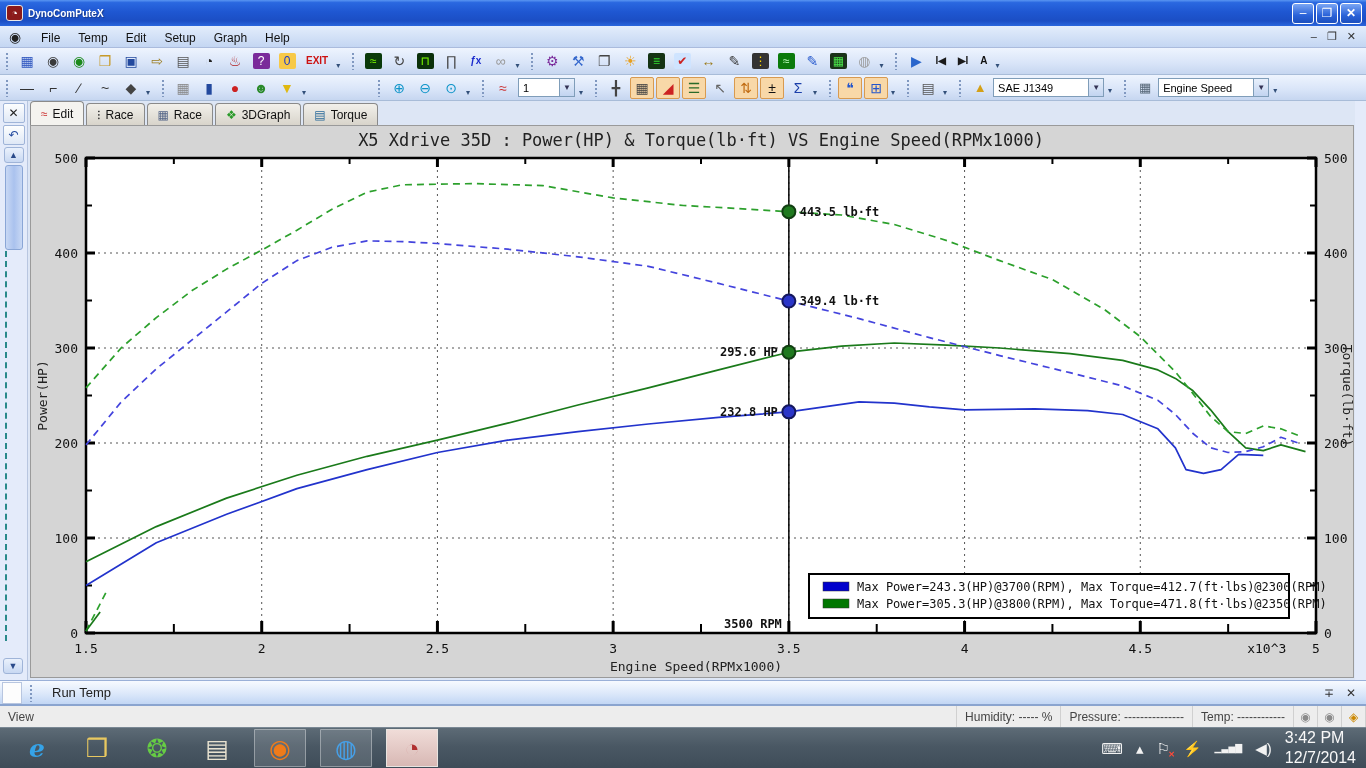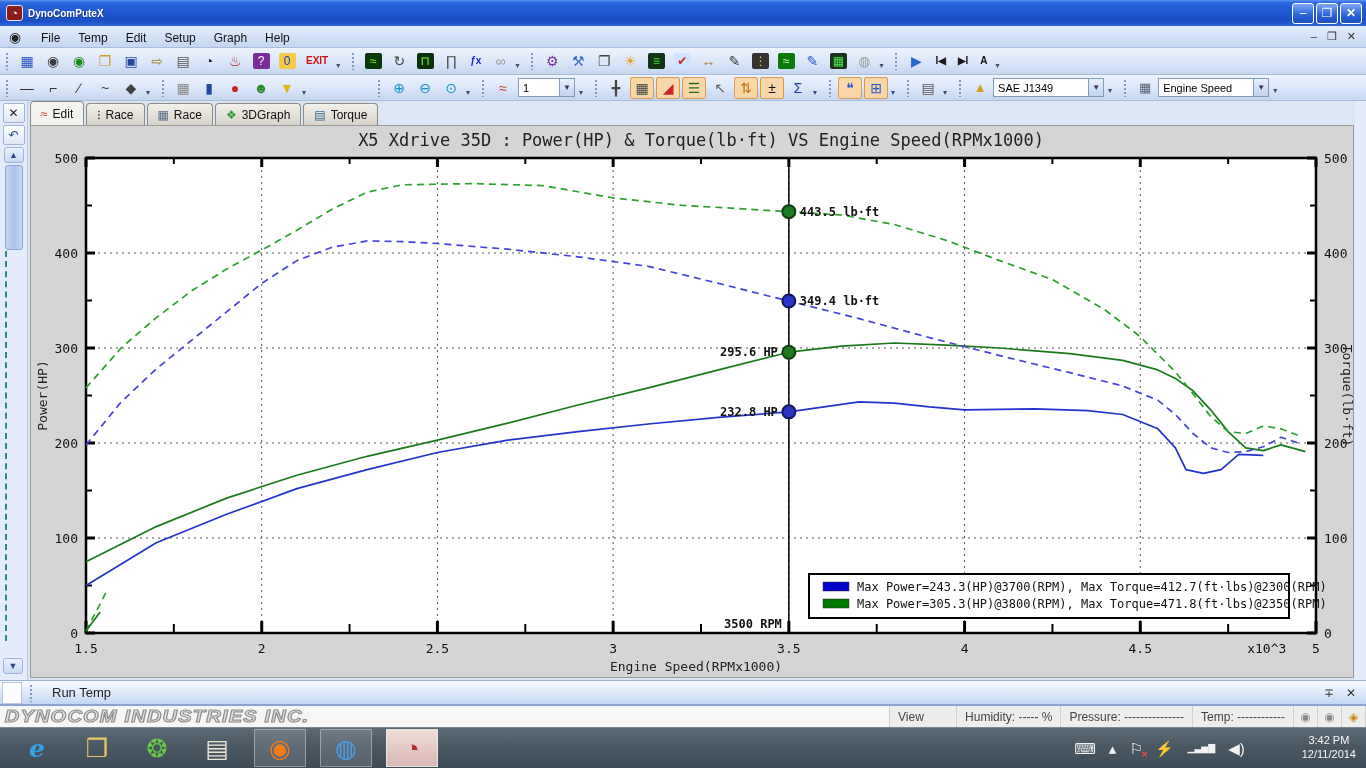--- a/index.html
+++ b/index.html
@@ -95,21 +95,21 @@
   
   #taskbar { position:absolute; left:0; top:727px; width:1366px; height:41px;
     background:linear-gradient(180deg,#5d6b76 0%,#4a5864 45%,#3e4c58 100%); border-top:1px solid #7a8894;
     display:flex; align-items:center; }
   .tapp { width:46px; height:38px; margin-left:14px; display:flex; align-items:center; justify-content:center; font-size:25px; }
   .tapp.run { background:rgba(255,255,255,0.12); border:1px solid rgba(255,255,255,0.35); border-radius:1px; width:52px; }
   .tapp.active { background:linear-gradient(180deg,#f0dcd8,#d8b8b4); border:1px solid #e8e4e0; width:52px; }
   .tray { margin-left:auto; display:flex; align-items:center; gap:13px; padding-right:10px; color:#f2f2f2; }
   .trayicon { font-size:15px; position:relative; line-height:1; }
   .trayicon .badge { position:absolute; right:-5px; bottom:-3px; font-size:8px; color:#ff4a3a; font-weight:bold; }
-  .clock { text-align:center; font-size:11px; color:#f8f8f8; line-height:1.25;margin-left:44px; }
+  .clock { text-align:left; font-size:16px; color:#f8f8f8; line-height:1.25; }
 </style>
 </head>
 <body>
 
 <div id="stage">
 
   <div class="titlebar">
     <span class="appicon">◔</span>
     <span class="title">DynoComPuteX</span>
     <span class="winbtns">
@@ -532,23 +532,20 @@
     <div class="corner"></div>
     <div class="grip"></div>
     <div class="label">Run Temp</div>
     <div class="rbtns">
       <span>∓</span>
       <span>✕</span>
     </div>
   </div>
 
   <div id="statusbar">
-    <div class="logoSeg">
-      <span class="logoText">DYNOCOM  INDUSTRIES  INC.</span>
-    </div>
     <div class="seg grow">View</div>
     <div class="seg">Humidity: ----- %</div>
     <div class="seg">Pressure: ---------------</div>
     <div class="seg">Temp: ------------</div>
     <div class="segbtn" style="color:#8a8a8a">◉</div>
     <div class="segbtn" style="color:#8a8a8a">◉</div>
     <div class="segbtn" style="color:#cc8800">◈</div>
   </div>
 
   <div id="taskbar">
@@ -563,18 +560,18 @@
       </span>
     <span class="tray" id="tray">
       <span class="trayicon">⌨</span>
         <span class="trayicon">▴</span>
         <span class="trayicon">⚐<span class="badge">✕</span></span>
         <span class="trayicon">⚡</span>
         <span class="trayicon" style="font-size: 9px; letter-spacing: 0px;">▁▃▅▇</span>
         <span class="trayicon">◀)</span>
         <span class="clock">
         <div>3:42 PM</div>
-        <div>12/11/2014</div>
+        <div>12/7/2014</div>
       </span>
     </span>
   </div>
 
 </div>
 
 </body></html>

